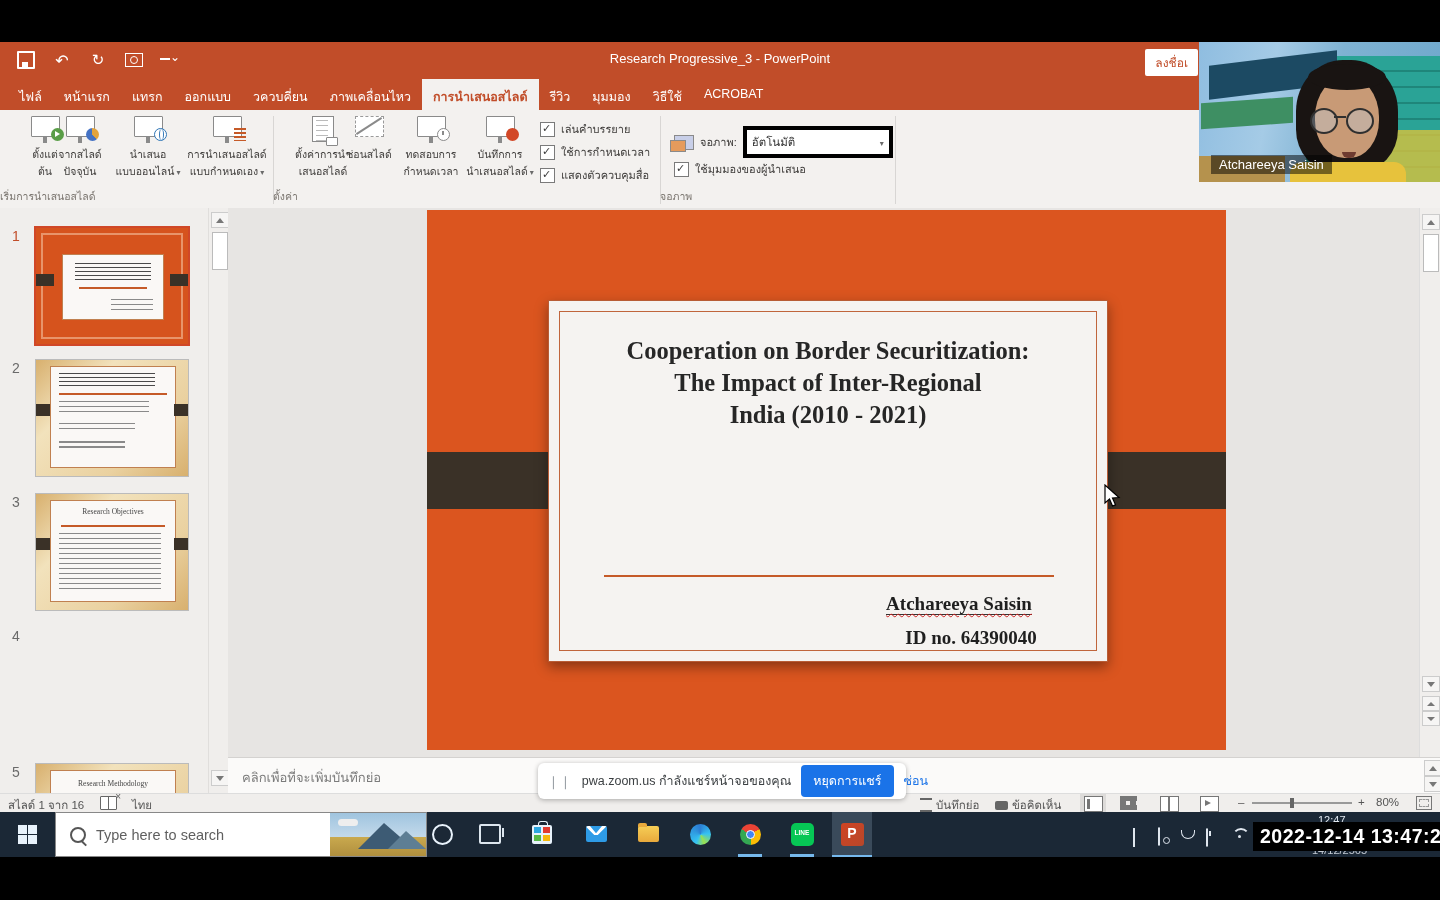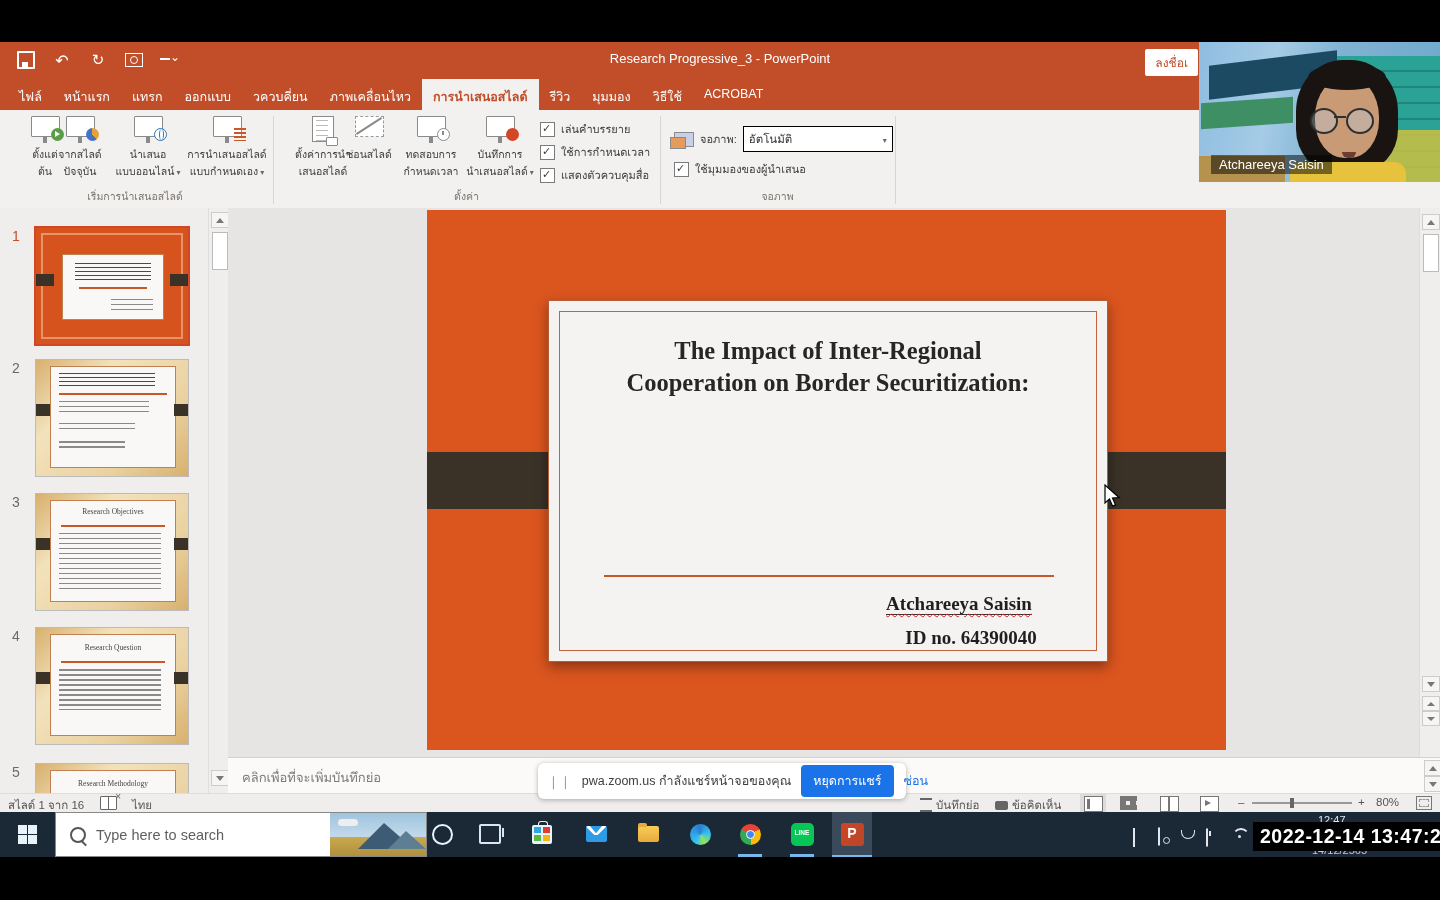--- a/index.html
+++ b/index.html
@@ -16,21 +16,21 @@
   .tabrow{position:absolute;left:0;top:37px;width:1440px;height:31px;background:#C14D29;display:flex;align-items:stretch;padding-left:8px}
   .tab{color:#fff;font-size:12.5px;padding:8px 11px 0 11px;white-space:nowrap}
   .tab.active{background:#F3F1EF;color:#C14D29;font-weight:bold}
   .tellme{display:flex;align-items:center;gap:7px;color:#fff;font-size:12.5px;padding:0 12px}
   .bulb{width:13px;height:13px;border:1.5px solid #fff;border-radius:50%;position:relative}
   .bulb::after{content:"";position:absolute;left:3.5px;bottom:-4px;width:3px;height:3px;background:#fff}
   
   .ribbon{position:absolute;left:0;top:68px;width:1440px;height:98px;background:#F3F1EF;border-bottom:1px solid #D8D6D4}
   .rbtn{position:absolute;top:6px;display:flex;flex-direction:column;align-items:center;gap:4px;
         font-size:10.5px;color:#3f3d3b;text-align:center;line-height:12.5px}
-  .gl{position:absolute;bottom:3px;font-size:10.5px;color:#7A756F;text-align:center;width:100%;left:0}
+  .gl{position:absolute;bottom:3px;font-size:10.5px;color:#7A756F;width:100%;left:0}
   .gdiv{position:absolute;top:6px;bottom:4px;width:1px;background:#D8D6D4}
   .iscreen{position:relative;width:27px;height:19px;border:1.6px solid #8a8a8a;background:#fff;border-radius:1px;margin-bottom:7px}
   .iscreen::after{content:"";position:absolute;left:50%;margin-left:-2px;bottom:-7px;width:4px;height:6px;background:#8a8a8a}
   .acc{position:absolute;right:-5px;bottom:-5px;width:13px;height:13px;border-radius:50%}
   .acc-play{background:#5a9e48}
   .acc-play::after{content:"";position:absolute;left:4.5px;top:3px;border-left:5px solid #fff;border-top:3.5px solid transparent;border-bottom:3.5px solid transparent}
   .acc-pie{background:conic-gradient(#E2A33D 0 38%,#4472C4 38% 100%)}
   .acc-globe{background:#fff;border:1.6px solid #2E75B6;box-sizing:border-box}
   .acc-globe::after{content:"";position:absolute;left:4px;top:0;bottom:0;width:3px;border-left:1px solid #2E75B6;border-right:1px solid #2E75B6;border-radius:50%}
   .acc-clock{background:#fff;border:1.6px solid #8a8a8a;box-sizing:border-box}
@@ -39,21 +39,21 @@
   .acc-list{border-radius:0;width:12px;height:13px;background:repeating-linear-gradient(#C55A28 0 2px,transparent 2px 4px)}
   .ihide{position:relative;width:27px;height:19px;border:1.5px dashed #9a9a9a;margin-bottom:7px;background:#fff}
   .ihide::after{content:"";position:absolute;left:-2px;top:8px;width:30px;height:2px;background:#8a8a8a;transform:rotate(-33deg)}
   .idoc{position:relative;width:20px;height:24px;border:1.5px solid #8a8a8a;background:#fff;margin-bottom:2px;
         background-image:repeating-linear-gradient(#bbb 0 1.5px,transparent 1.5px 5px);background-size:12px 100%;background-position:3px 3px;background-repeat:no-repeat}
   .idoc .acc{border-radius:1px;background:#fff;border:1.5px solid #8a8a8a;width:12px;height:9px;box-sizing:border-box}
   .dd::after{content:"▾";font-size:8px;color:#6a6a6a;margin-left:2px}
   .cb{width:13px;height:13px;border:1px solid #7a7a7a;background:#fff;flex:0 0 auto;position:relative}
   .cb.on::after{content:"✓";position:absolute;left:1px;top:-1px;font-size:11px;color:#3b3b3b}
   .cbrow{position:absolute;display:flex;align-items:center;gap:6px;font-size:11px;color:#3f3d3b;white-space:nowrap}
-  .ddbox{width:150px;height:21px;border:1px solid #000000;background:#fff;font-size:11.5px;color:#333;
+  .ddbox{width:150px;height:21px;border:4px solid #000000;background:#fff;font-size:11.5px;color:#333;
          display:flex;align-items:center;justify-content:space-between;padding:12px 5px;box-sizing:border-box}
   .imon{position:relative;width:18px;height:13px;border:1.5px solid #8a8a8a;background:#C8CFE8}
   .imon::after{content:"";position:absolute;left:-5px;top:4px;width:14px;height:10px;background:#E59B5C;border:1.5px solid #8a8a8a}
   
   .thumbpanel{position:absolute;left:0;top:166px;width:228px;height:585px;background:#F0EEEC;border-right:1px solid #D8D6D4;overflow:hidden}
   .tnum{position:absolute;left:12px;font-size:14px;color:#6a6a6a}
   .tnum.sel{color:#C14D29}
   .thumb{position:absolute;left:36px;width:152px;height:116px;background:#fff;box-shadow:0 0 0 1px #BBB}
   .thumb.sel{box-shadow:0 0 0 2px #D04727}
   .t-orange{background:#D6531D}
@@ -342,29 +342,20 @@
       <div class="minibox" style="left:14px;top:6px;width:124px;height:100px">
         <div class="mini-title" style="top:6px">Research Objectives</div>
         <div class="mini-hr" style="left:10px;right:10px;top:24px;width:auto"></div>
         <div class="tl" style="position:absolute;left:8px;right:14px;top:32px;height:60px"></div>
       </div>
       <div class="minibar" style="left:0;top:44px;width:14px"></div>
       <div class="minibar" style="right:0;top:44px;width:14px"></div>
     </div>
 
     <span class="tnum" style="top:420px">4</span>
-    <div class="thumb t-tan" style="top:420px">
-      <div class="minibox" style="left:14px;top:6px;width:124px;height:100px">
-        <div class="mini-title" style="top:8px">Research Question</div>
-        <div class="mini-hr" style="left:10px;right:10px;top:26px;width:auto"></div>
-        <div class="tl" style="position:absolute;left:8px;right:14px;top:34px;height:44px"></div>
-      </div>
-      <div class="minibar" style="left:0;top:44px;width:14px"></div>
-      <div class="minibar" style="right:0;top:44px;width:14px"></div>
-    </div>
 
     <span class="tnum" style="top:556px">5</span>
     <div class="thumb t-tan" style="top:556px">
       <div class="minibox" style="left:14px;top:6px;width:124px;height:100px">
         <div class="mini-title" style="top:8px">Research Methodology</div>
       </div>
     </div>
 
     <div style="position:absolute;right:0;top:0;width:19px;height:585px;background:#F0EEEC;border-left:1px solid #E0DEDC">
       <div class="sbox" style="top:4px">
@@ -378,22 +369,23 @@
   </div>
 
   <div class="editor">
     <div class="slide">
       <div class="darkbar" style="left:0;width:145px"></div>
       <div class="cap" style="left:138px"></div>
       <div class="darkbar" style="left:653px;width:146px"></div>
       <div class="cap" style="left:653px"></div>
       <div class="whitebox">
         <div class="stitle">
+          <div>Cooperation on Border Securitization:</div>
           <div>The Impact of Inter-Regional</div>
-          <div>Cooperation on Border Securitization:</div>
+          <div>India (2010 - 2021)</div>
         </div>
         <div class="srule"></div>
         <div class="sauthor"><span class="u">Atchareeya Saisin</span></div>
         <div class="sid">ID no. 64390040</div>
       </div>
     </div>
 
     <div class="vscroll">
 
       <div class="sbox" style="top:6px">

